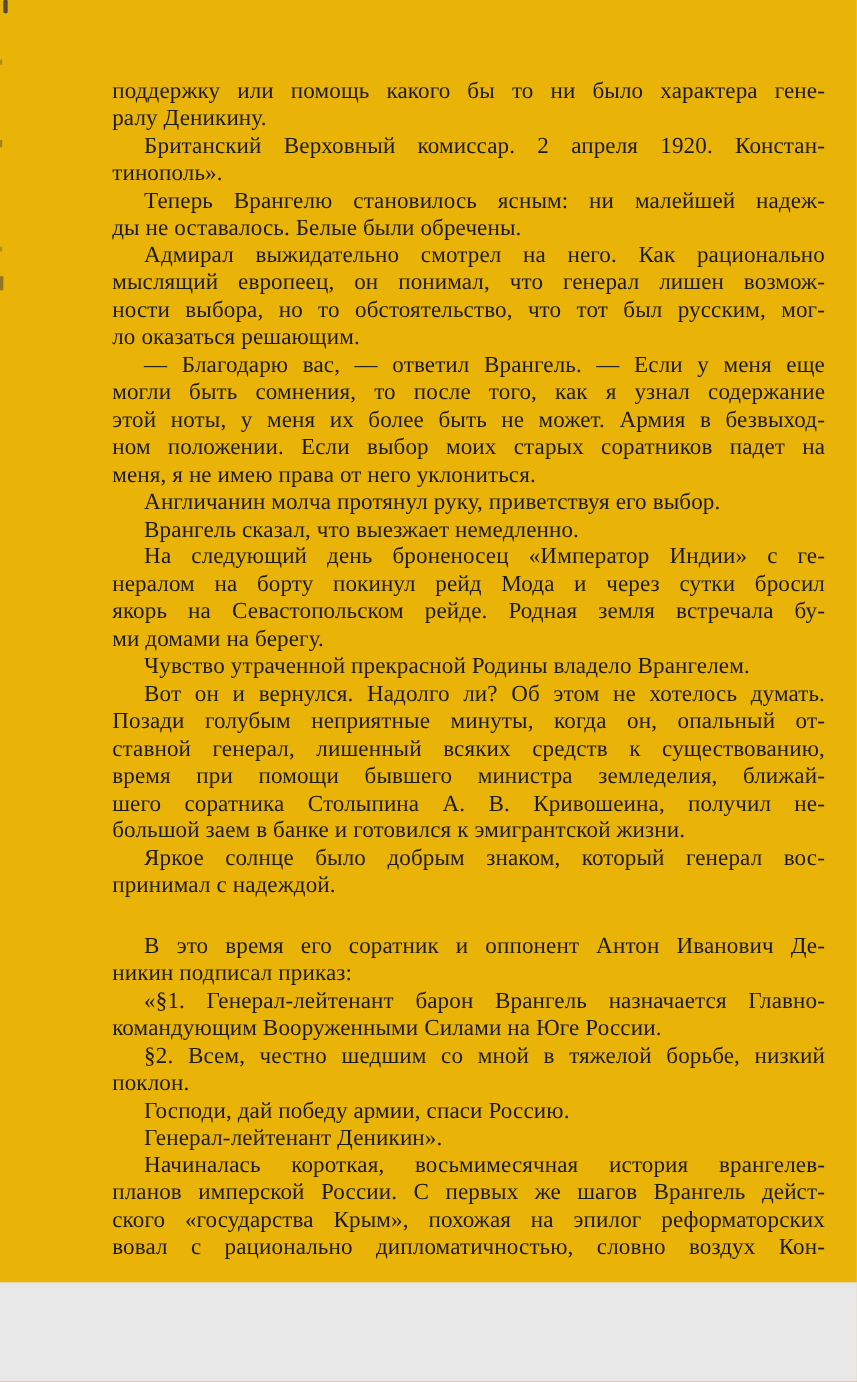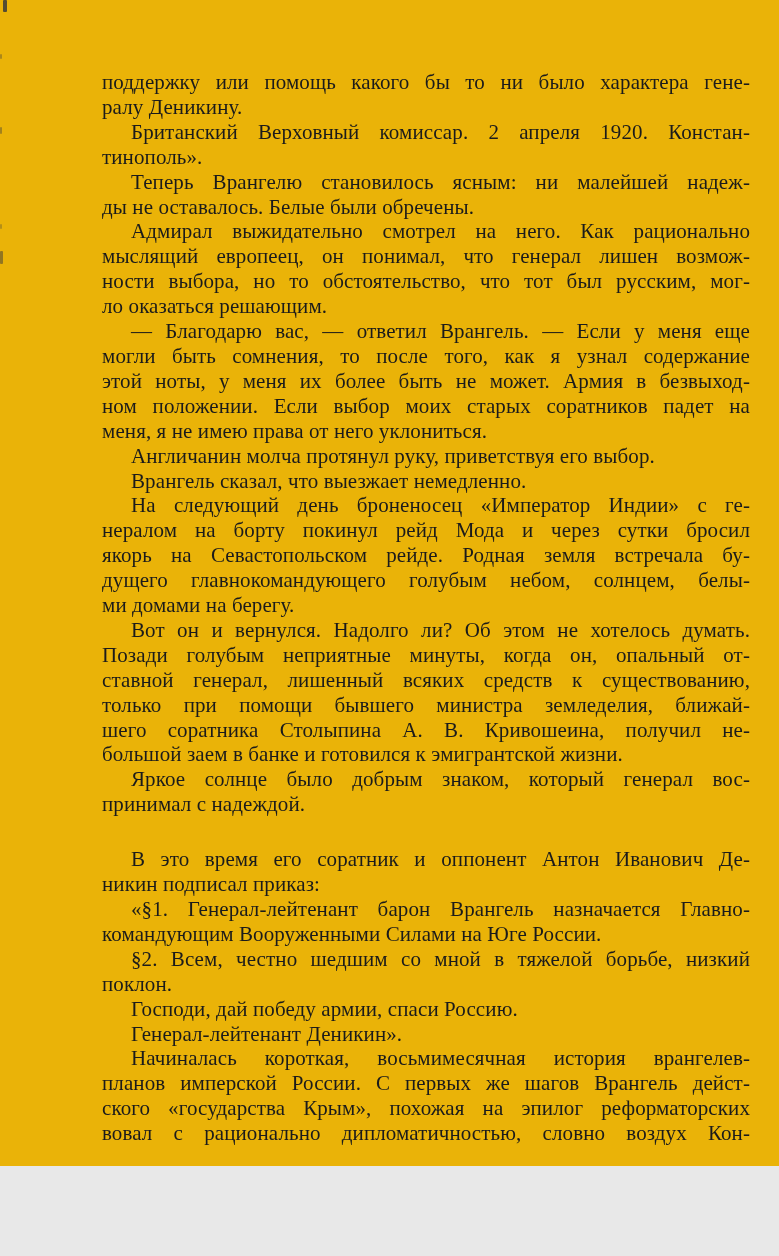--- a/index.html
+++ b/index.html
@@ -85,28 +85,30 @@
       <div class="paragraph">
         <div class="line last indent">Англичанин молча протянул руку, приветствуя его выбор.</div>
       </div>
       <div class="paragraph">
         <div class="line last indent">Врангель сказал, что выезжает немедленно.</div>
       </div>
       <div class="paragraph">
         <div class="line indent">На следующий день броненосец «Император Индии» с ге-</div>
         <div class="line">нералом на борту покинул рейд Мода и через сутки бросил</div>
         <div class="line">якорь на Севастопольском рейде. Родная земля встречала бу-</div>
-        <div class="line">дущего главнокомандующего голубым небом, солнцем, белы-</div>
         <div class="line last">ми домами на берегу.</div>
+      </div>
+      <div class="paragraph">
+        <div class="line last indent">Чувство утраченной прекрасной Родины владело Врангелем.</div>
       </div>
       <div class="paragraph">
         <div class="line indent">Вот он и вернулся. Надолго ли? Об этом не хотелось думать.</div>
         <div class="line">Позади голубым неприятные минуты, когда он, опальный от-</div>
         <div class="line">ставной генерал, лишенный всяких средств к существованию,</div>
-        <div class="line">только при помощи бывшего министра земледелия, ближай-</div>
+        <div class="line">время при помощи бывшего министра земледелия, ближай-</div>
         <div class="line">шего соратника Столыпина А. В. Кривошеина, получил не-</div>
         <div class="line last">большой заем в банке и готовился к эмигрантской жизни.</div>
       </div>
       <div class="paragraph">
         <div class="line indent">Яркое солнце было добрым знаком, который генерал вос-</div>
         <div class="line last">принимал с надеждой.</div>
       </div>
       <div class="paragraph section-gap">
         <div class="line indent">В это время его соратник и оппонент Антон Иванович Де-</div>
         <div class="line last">никин подписал приказ:</div>

